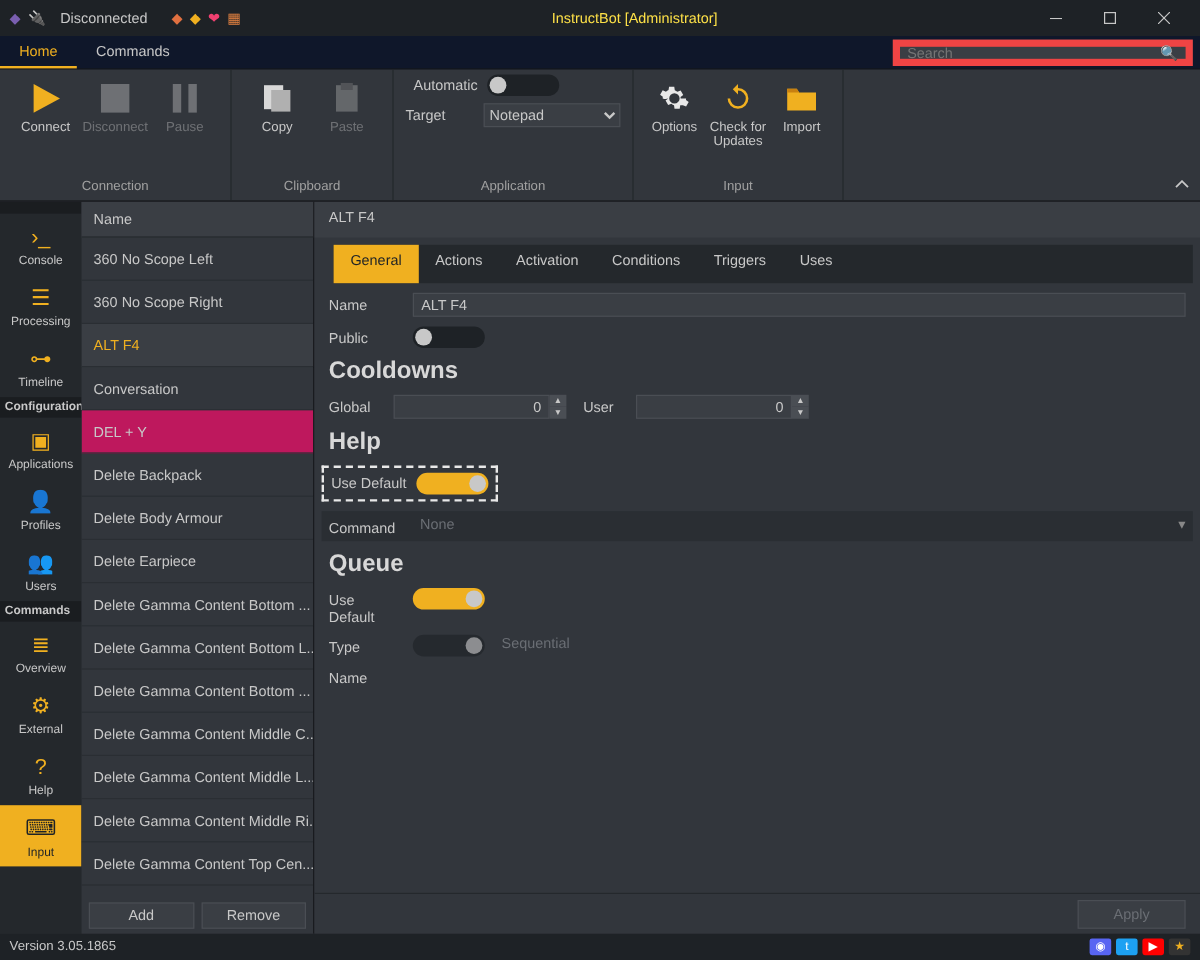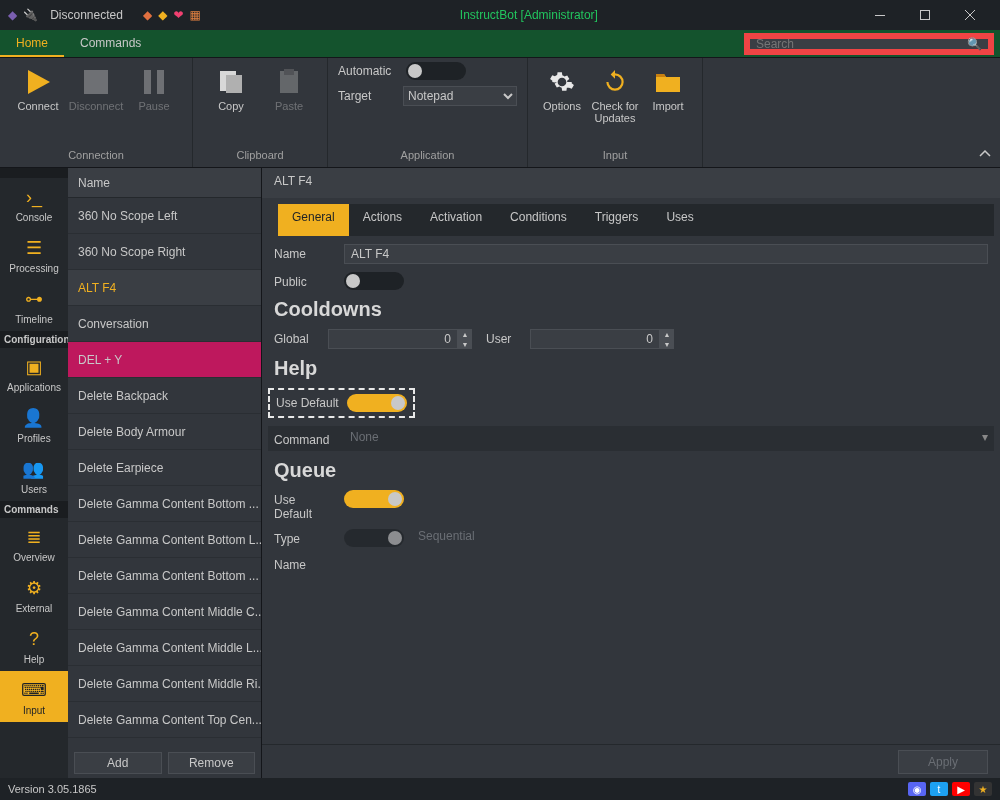--- a/index.html
+++ b/index.html
@@ -3,26 +3,26 @@
 <meta charset="utf-8">
 <style>
 * { box-sizing: border-box; margin: 0; padding: 0; }
 body { font-family: "Segoe UI", Arial, sans-serif; font-size: 12px; background: #2a2e33; color: #c8c8c8; width: 1000px; height: 800px; overflow: hidden; position: relative; }
 
 
 .titlebar { height: 30px; background: #1e2226; display: flex; align-items: center; padding: 0 8px; }
 .titlebar .status-icons { display: flex; gap: 6px; align-items: center; }
 .titlebar .status-text { margin-left: 6px; }
 .titlebar .mid-icons { display: flex; gap: 6px; margin-left: 20px; }
-.titlebar .title-text { flex: 1; text-align: center; color: #22c55e; }
+.titlebar .title-text { flex: 1; text-align: center; color: #fde047; }
 .titlebar .win-controls { display: flex; gap: 0; }
 .titlebar .wc { width: 45px; height: 30px; display: flex; align-items: center; justify-content: center; cursor: pointer; }
 
 
-.tabstrip { height: 28px; background: #14532d; display: flex; align-items: stretch; border-bottom: 1px solid #14161a; }
+.tabstrip { height: 28px; background: #0f172a; display: flex; align-items: stretch; border-bottom: 1px solid #14161a; }
 .tabstrip .tab { padding: 6px 16px; cursor: pointer; color: #c8c8c8; }
 .tabstrip .tab.active { color: #f0b020; border-bottom: 2px solid #f0b020; }
 .tabstrip .spacer { flex: 1; }
 .searchbox { width: 250px; height: 22px; margin: 3px 6px; background: #3a3e44; border: 6px solid #ef4444; display: flex; align-items: center; padding: 0 6px; }
 .searchbox input { flex: 1; background: transparent; border: none; color: #c8c8c8; outline: none; font-size: 12px; }
 
 
 .ribbon { height: 110px; background: #32363c; display: flex; border-bottom: 1px solid #14161a; position: relative; }
 .ribbon .group { border-right: 1px solid #24282c; padding: 4px 10px 2px 10px; display: flex; flex-direction: column; justify-content: space-between; }
 .ribbon .group-label { text-align: center; font-size: 11px; color: #a0a0a0; padding: 2px 0 4px 0; }
@@ -190,21 +190,21 @@
             </svg>
           </div>
         <div class="lbl">Paste</div>
       </div>
     </div>
     <div class="group-label">Clipboard</div>
   </div>
   <div class="group app-group" style="width:200px;">
     <div style="flex:1;">
       <div class="row">
-        <span style="width:60px;">Automatic</span>
+        <span style="width:60px;text-align:right;">Automatic</span>
         <div class="toggle">
             <div class="knob"></div>
           </div>
       </div>
       <div class="row">
         <span style="width:60px;">Target</span>
         <select><option>Notepad</option></select>
       </div>
     </div>
     <div class="group-label">Application</div>

